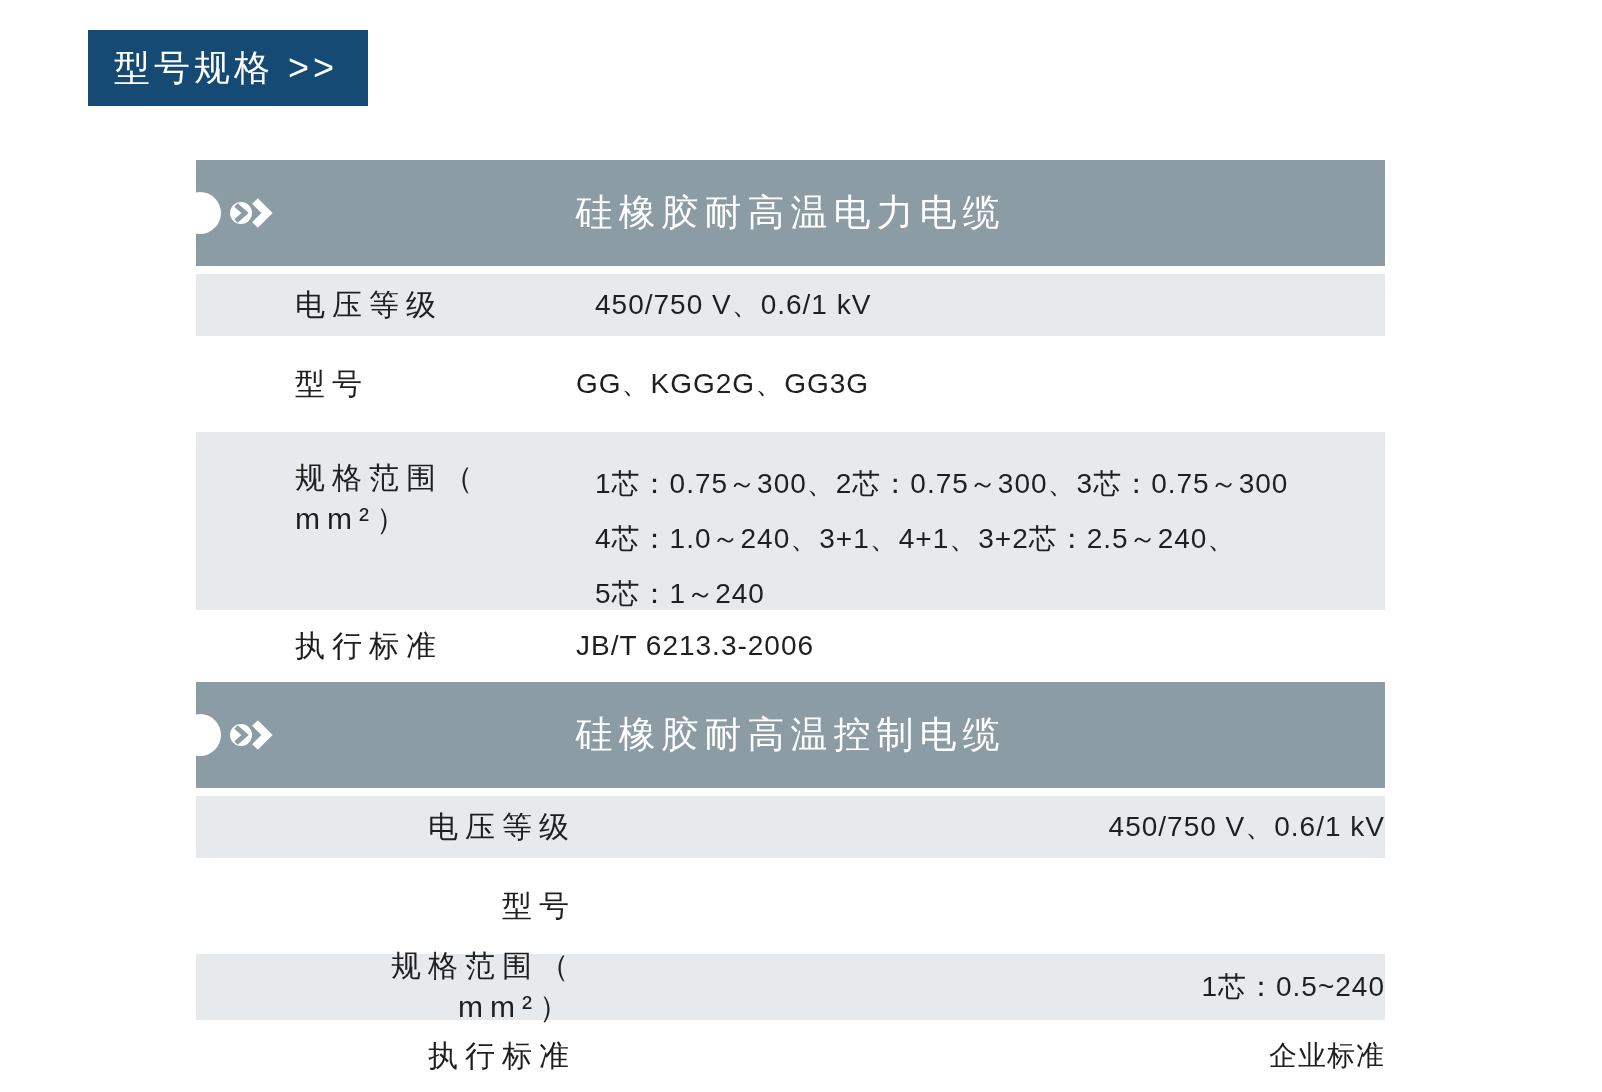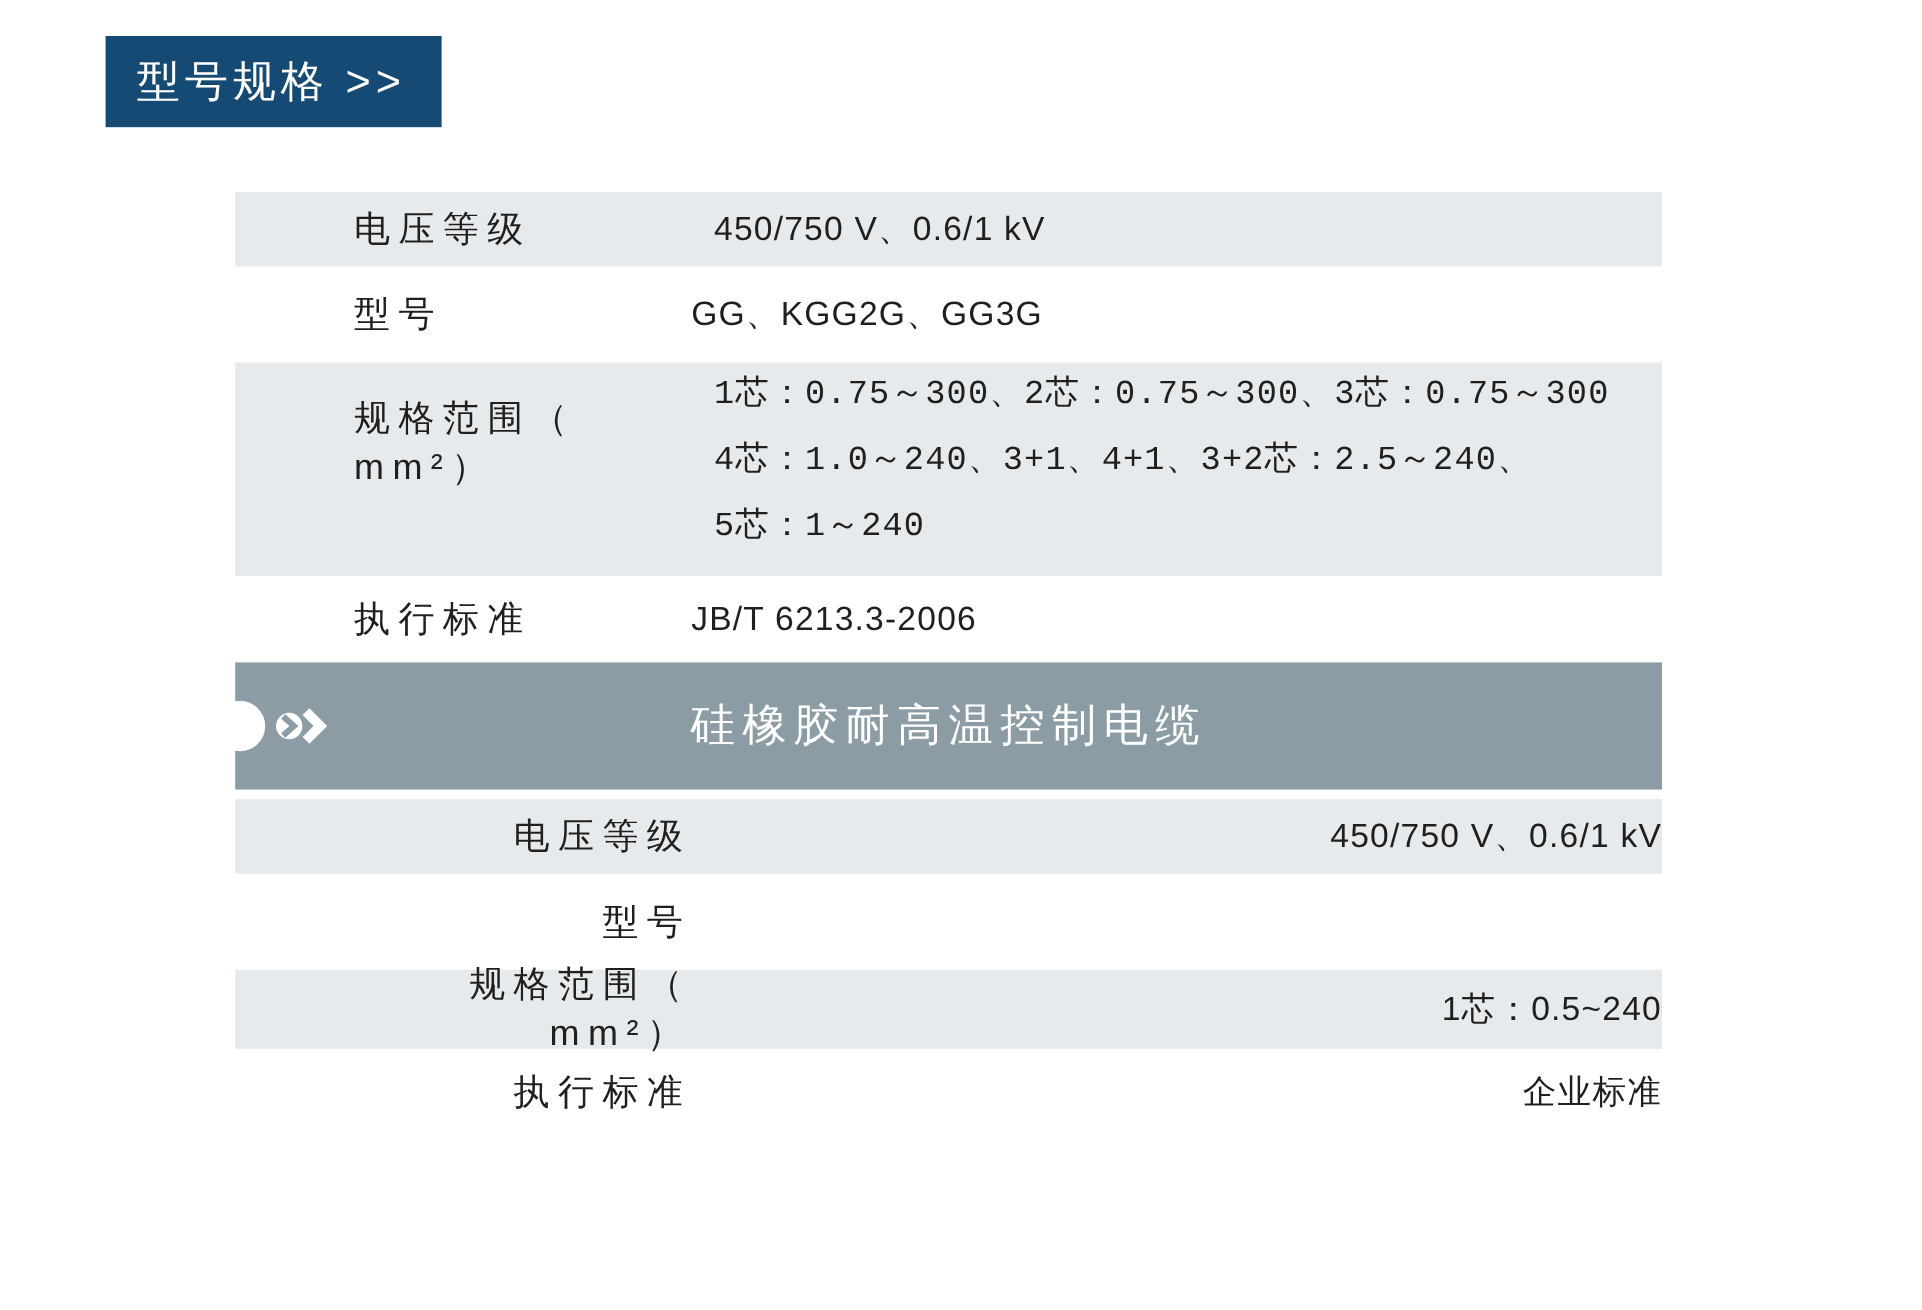--- a/index.html
+++ b/index.html
@@ -25,38 +25,49 @@
     width:48px;height:34px;display:block;}
   .bullet svg{display:block;width:48px;height:34px;}
   .bar-title{color:var(--title-text);font-size:37px;font-weight:500;letter-spacing:6px;}
   .row{display:flex;align-items:center;width:100%;}
   .row.shaded{background:var(--row-shade);gap:19px;}
   .cell.label{flex:0 0 380px;width:380px;padding-left:99px;font-size:30px;letter-spacing:7px;}
   .cell.value{flex:1;font-size:28px;letter-spacing:1px;}
   .row.h62{height:62px;}
   .row.h66{height:66px;}
   .row.h72{height:72px;}
-  .row.h80{height:80px;}
+  .row.h80{height:96px;}
   .row.tall{height:178px;align-items:flex-start;}
   .row.tall .cell.label{padding-top:26px;}
-  .row.tall .cell.value{padding-top:0;font-family:Liberation Mono, monospace;}
+  .row.tall .cell.value{padding-top:24px;}
   .row.tall .line{line-height:55px;}
 </style>
 </head>
 <body>
 
 
 
 <div class="badge">
   <span>型号规格 &gt;&gt;</span>
 </div>
 
 <div class="tables">
 
   <section class="spec-table">
+    <header class="bar">
+      <span class="edge-dot"></span>
+      <span class="bullet">
+        <svg viewBox="0 0 48 34">
+          <circle cx="11" cy="17" r="11" fill="#ffffff"></circle>
+          <polyline points="6,9 15,17 6,25" fill="none" style="stroke:var(--header-bar)" stroke-width="5"></polyline>
+          <polyline points="25,5 37,17 25,29" fill="none" stroke="#ffffff" stroke-width="8"></polyline>
+        </svg>
+      </span>
+      <h2 class="bar-title">硅橡胶耐高温电力电缆</h2>
+    </header>
     <div class="row shaded h62">
       <div class="cell label">电压等级</div>
       <div class="cell value">450/750 V、0.6/1 kV</div>
     </div>
     <div class="row h80">
       <div class="cell label">型号</div>
       <div class="cell value">GG、KGG2G、GG3G</div>
     </div>
     <div class="row shaded tall">
       <div class="cell label">规格范围（ mm²）</div>

